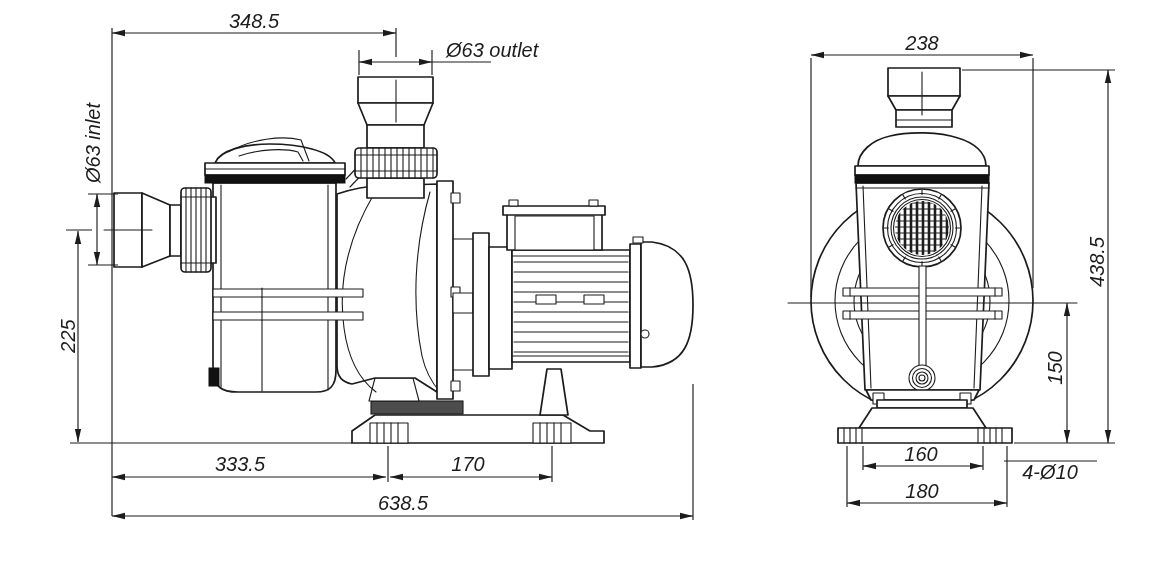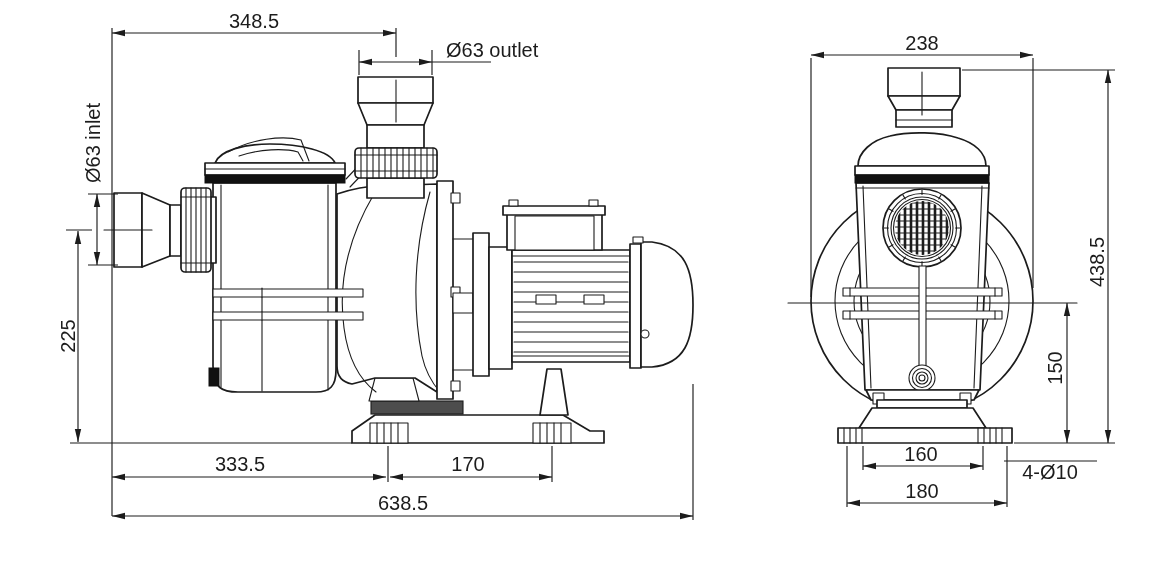--- a/index.html
+++ b/index.html
@@ -1,18 +1,19 @@
 <!DOCTYPE html>
 <html><head>
 <meta charset="utf-8">
 <style>
   html,body{margin:0;padding:0;background:#ffffff;}
   .canvas{
     width:1169px;height:584px;background:#ffffff;position:relative;overflow:hidden;
     font-family:"Liberation Sans", sans-serif;
+    font-style:italic;
   }
   svg{display:block;}
   text{
     font-family:"Liberation Sans", sans-serif;
     font-size:20px;
     fill:#1c1c1c;
   }
   .ln   {stroke:#1c1c1c;stroke-width:1.7;fill:none;stroke-linecap:round;stroke-linejoin:round;}
   .lnt  {stroke:#1c1c1c;stroke-width:1.1;fill:none;stroke-linecap:round;stroke-linejoin:round;}
   .solid{stroke:#1c1c1c;stroke-width:1.7;fill:#ffffff;stroke-linejoin:round;}

